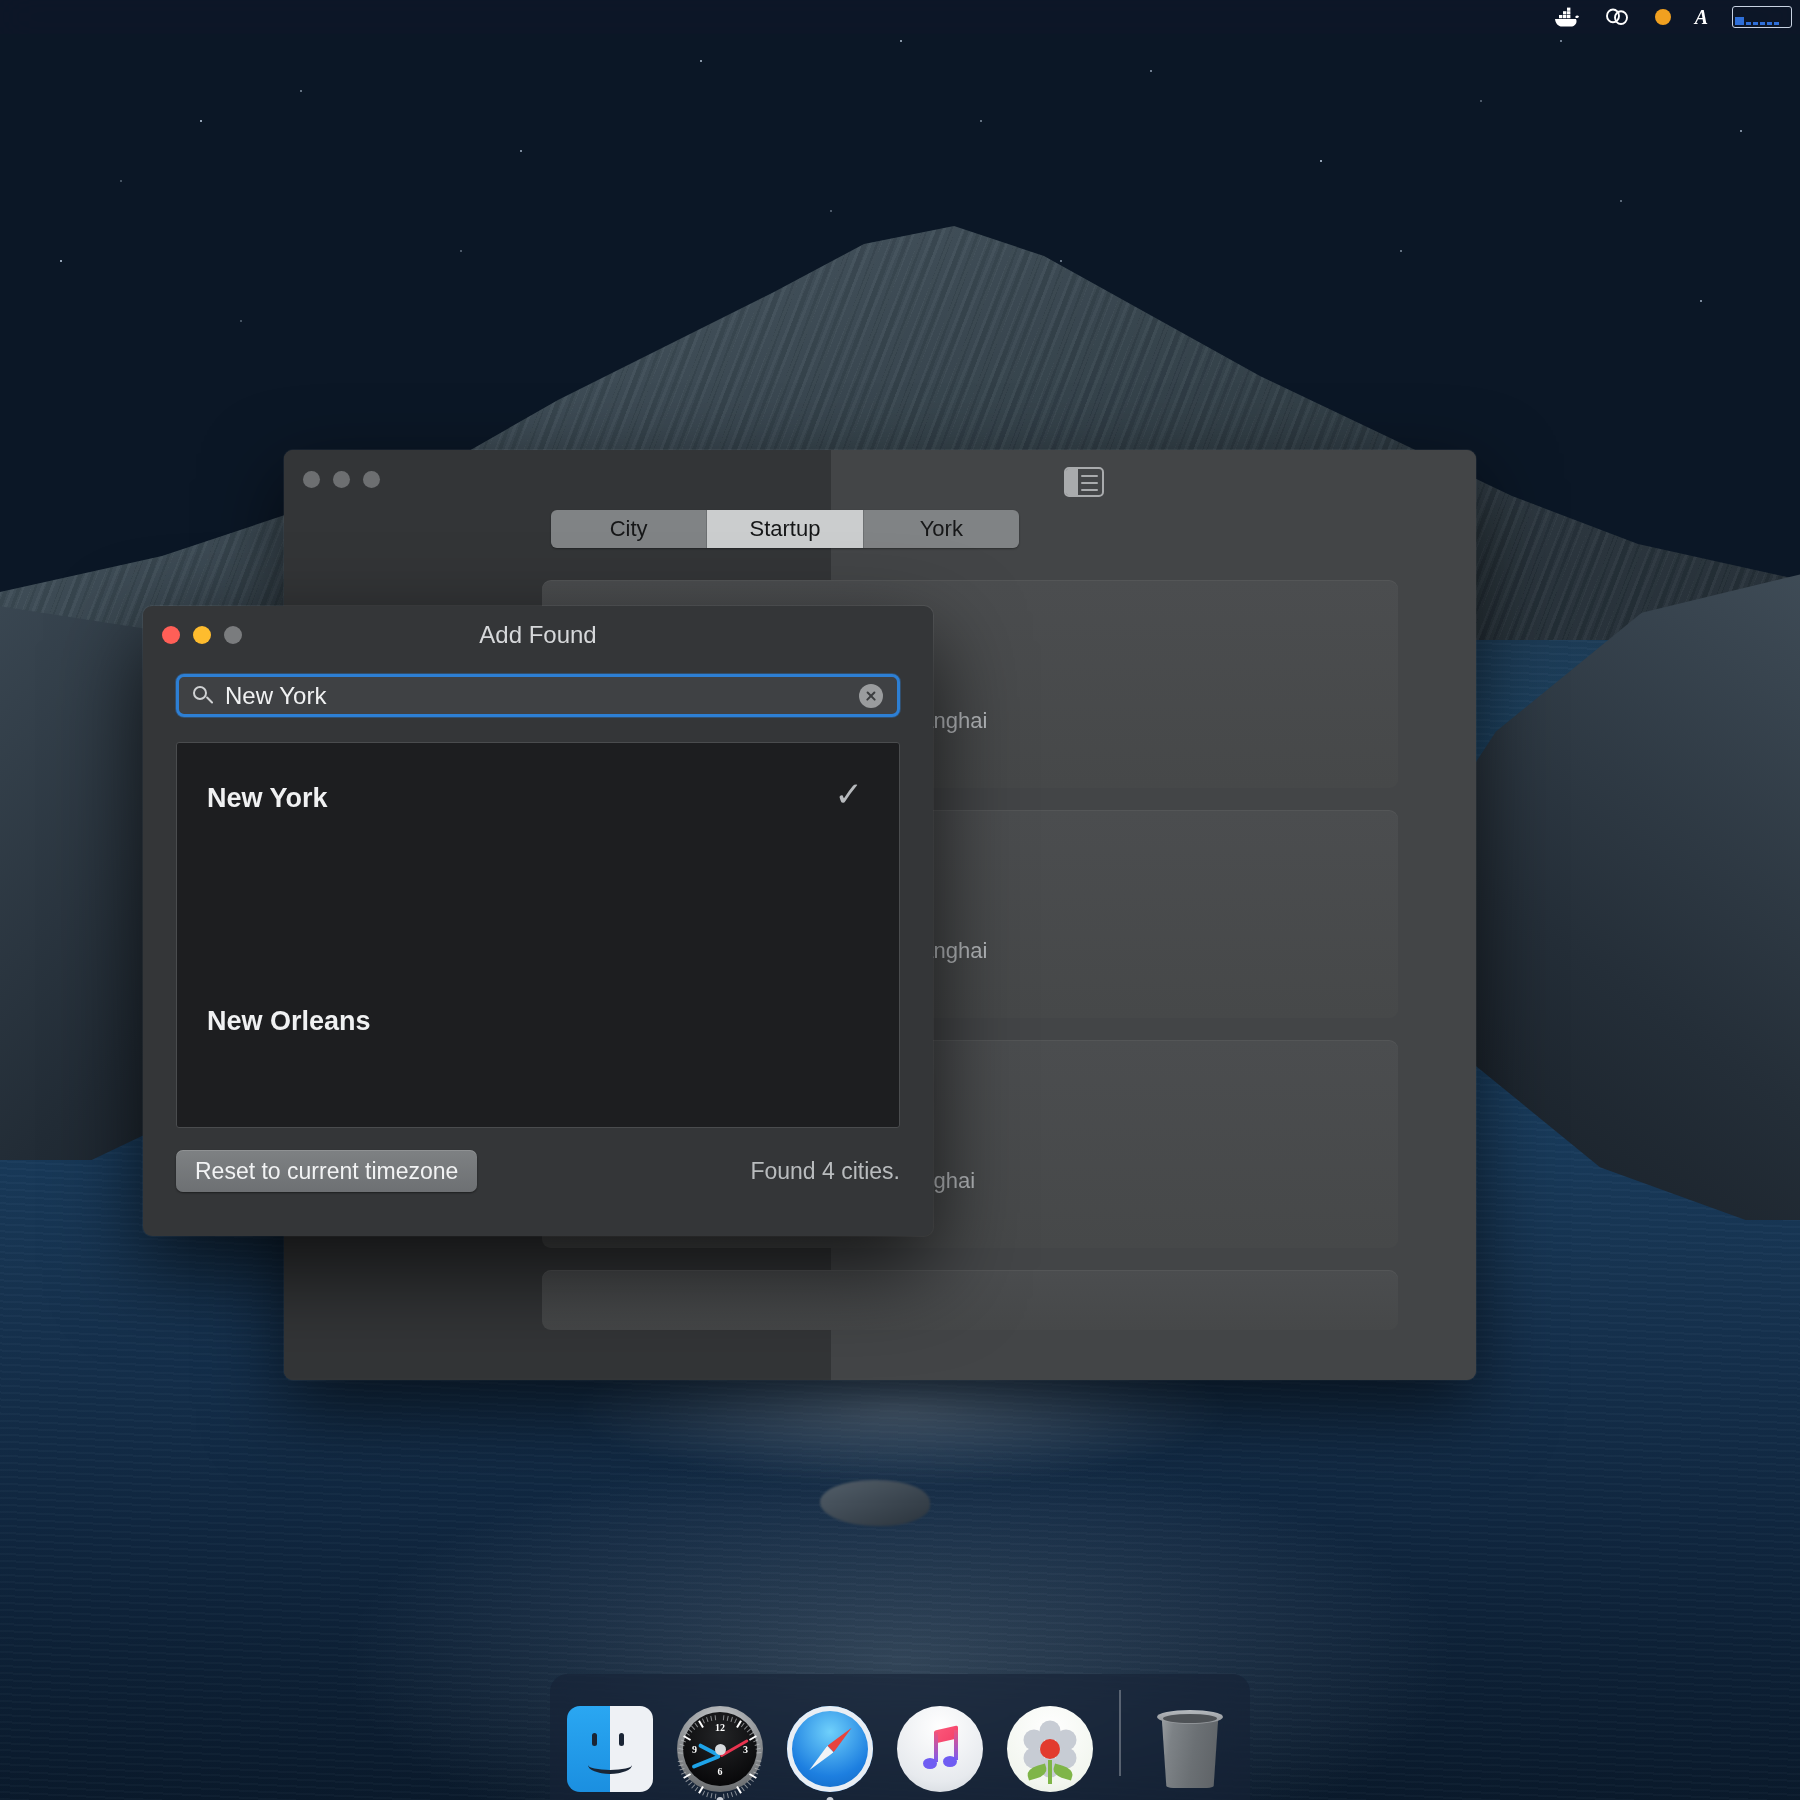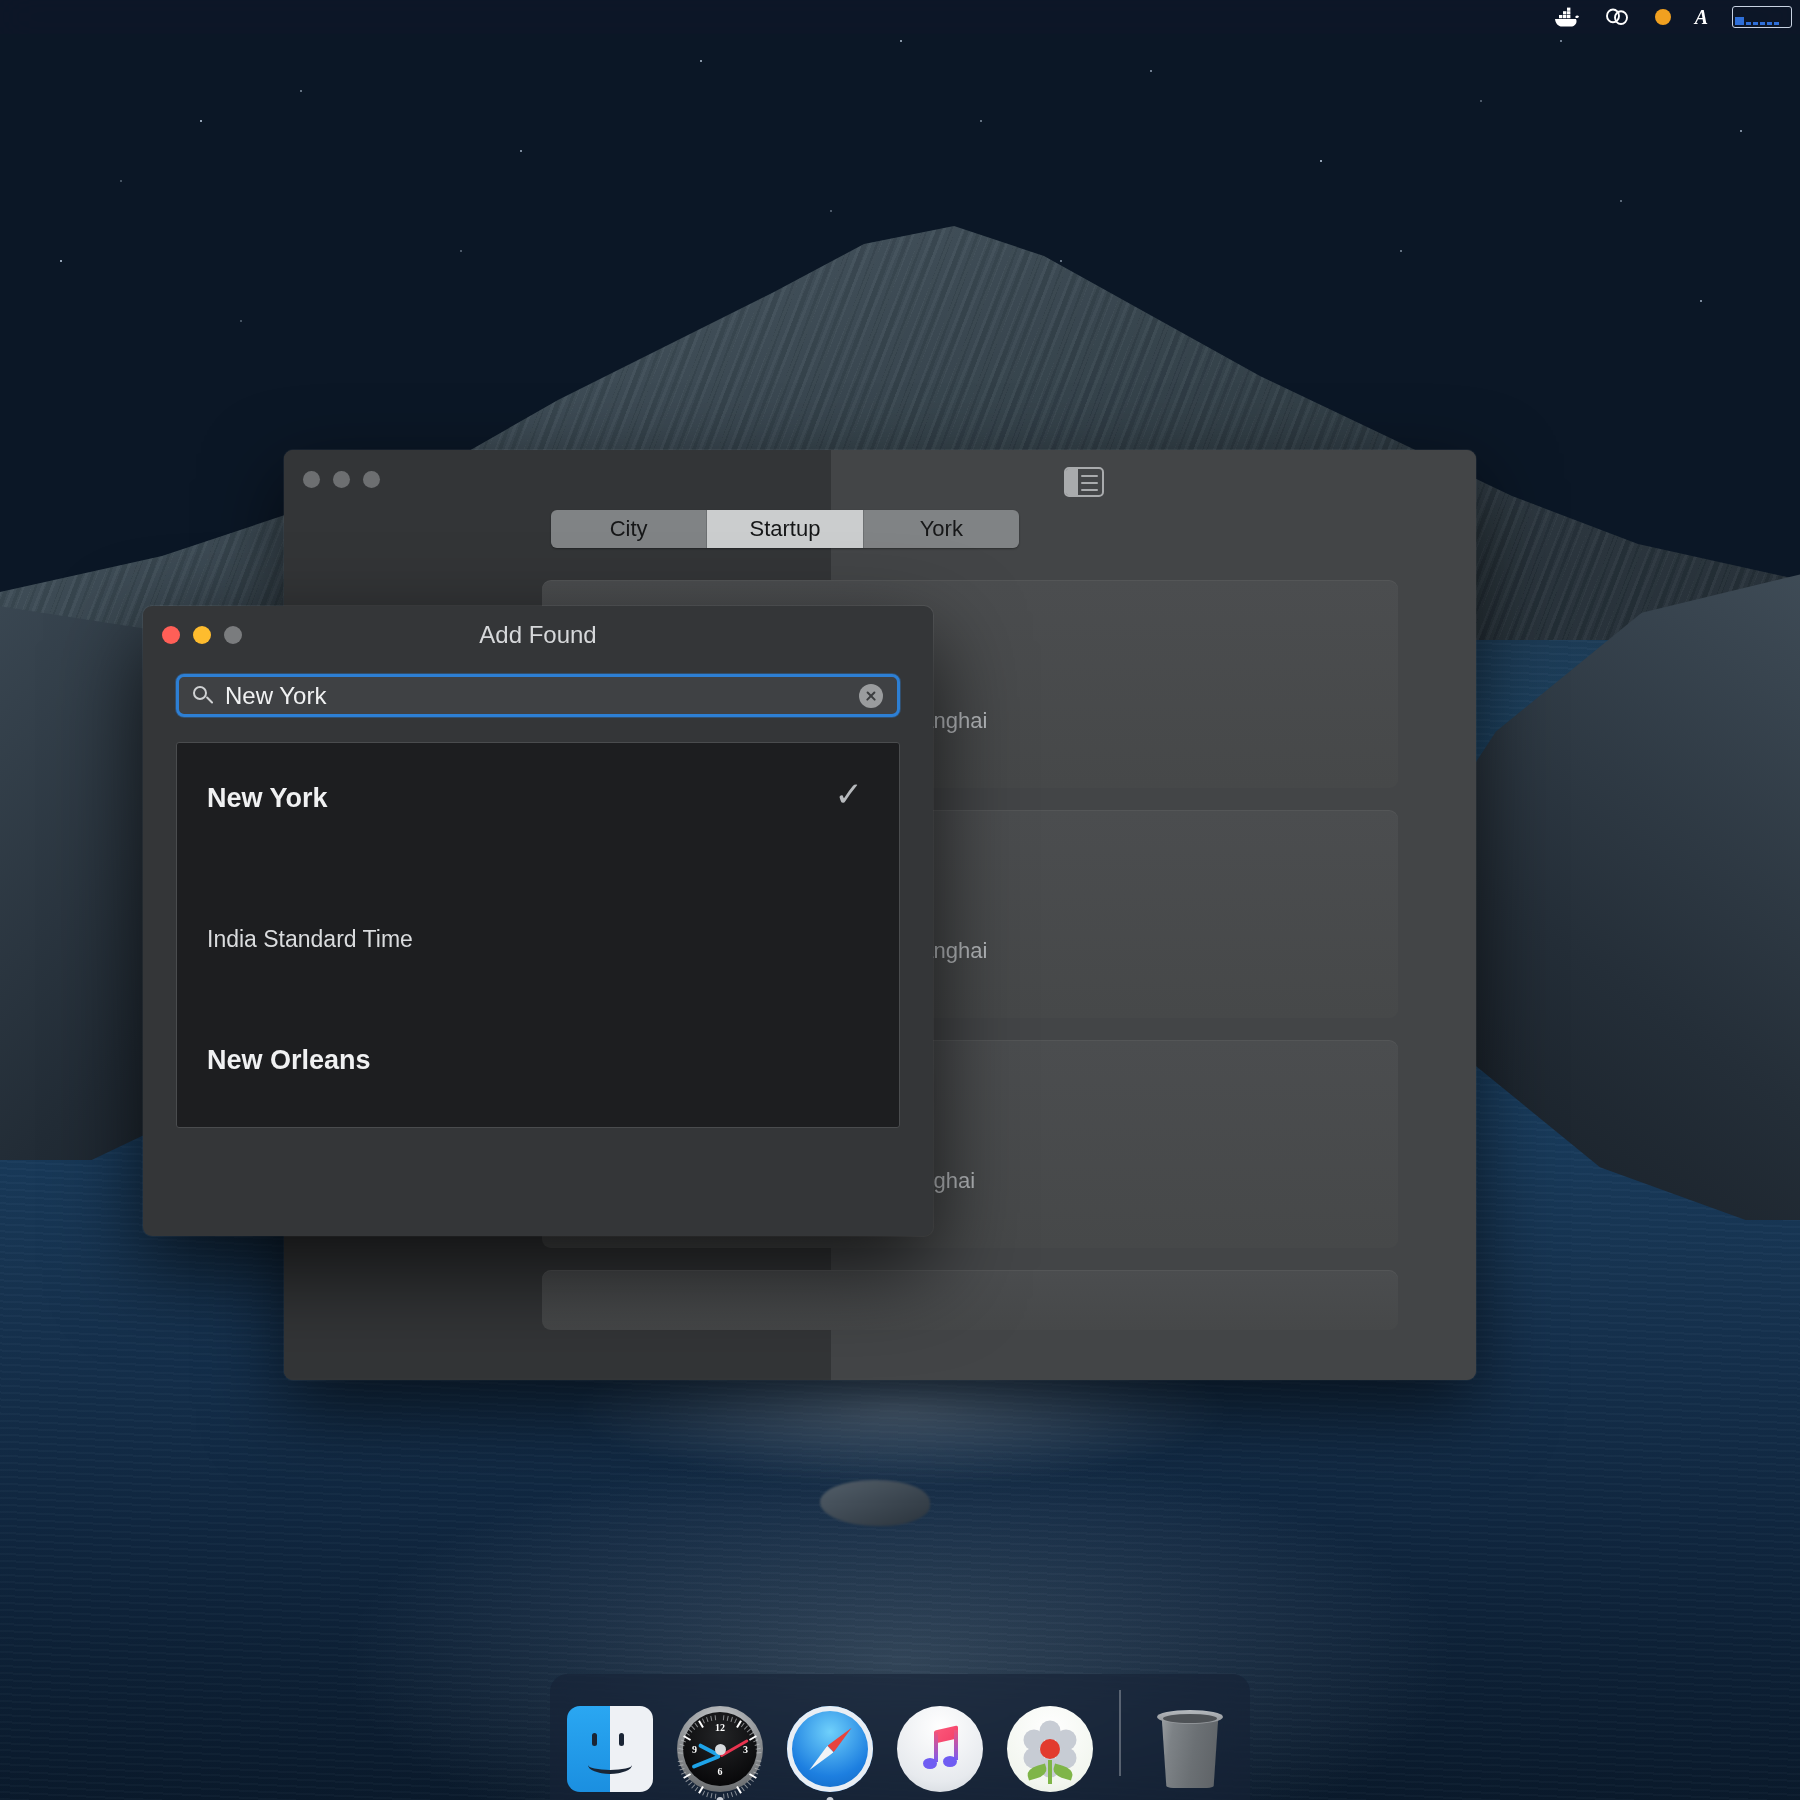--- a/index.html
+++ b/index.html
@@ -799,27 +799,30 @@
         <span class="x"></span>
       </span>
   </div>
 
   <div id="results">
     <div class="result" id="r0">
       <div class="name">New York</div>
       <div class="check">✓</div>
     </div>
     <div class="result" id="r1">
-      <div class="tz">India Standard Time</div>
     </div>
     <div class="result" id="r2">
       <div class="name">New Orleans</div>
     </div>
   </div>
 
+  <div id="dlg-footer">
+    <div id="reset-btn">Reset to current timezone</div>
+    <div id="found-text">Found 4 cities.</div>
+  </div>
 </div>
 
 <div id="dock">
   <div class="dockitem" id="ic-finder">
     <span class="l"></span>
       <span class="r"></span>
     <span class="eyeL"></span>
       <span class="eyeR"></span>
       <span class="smile"></span>
 

